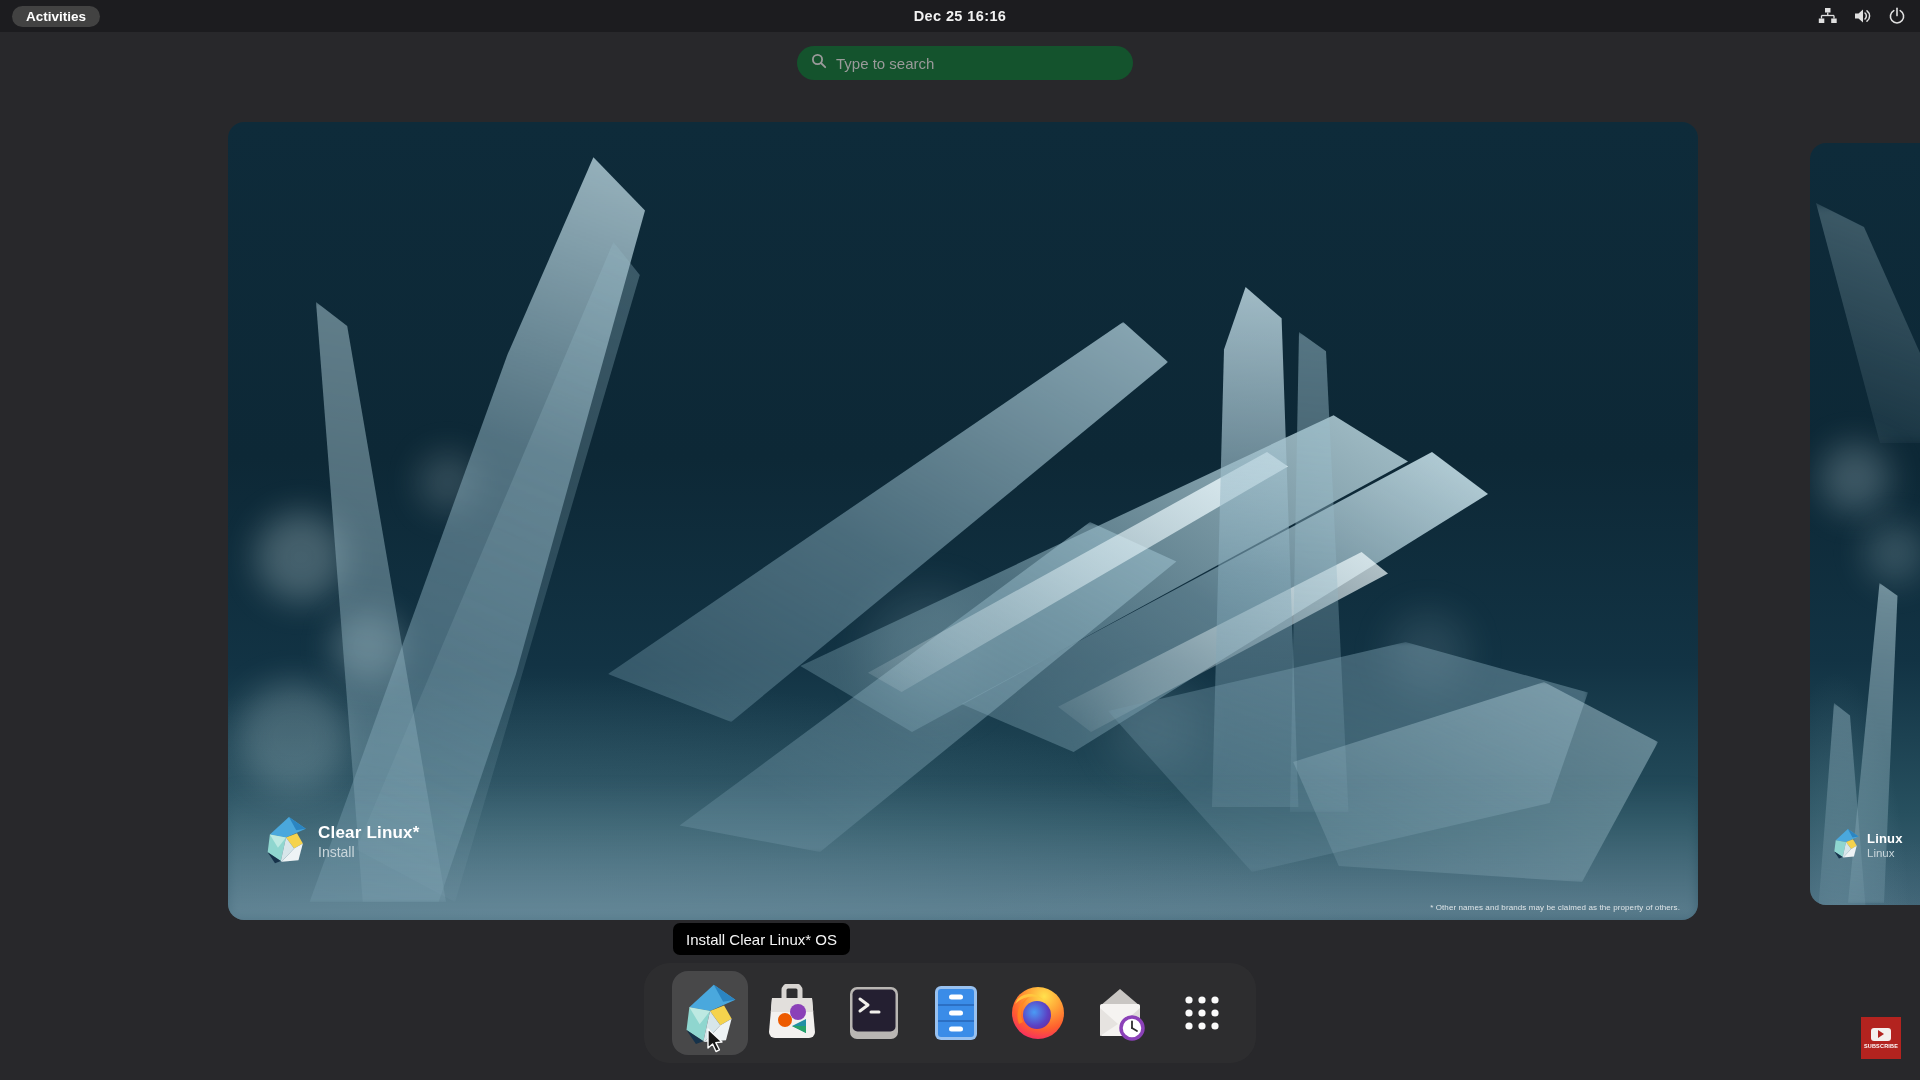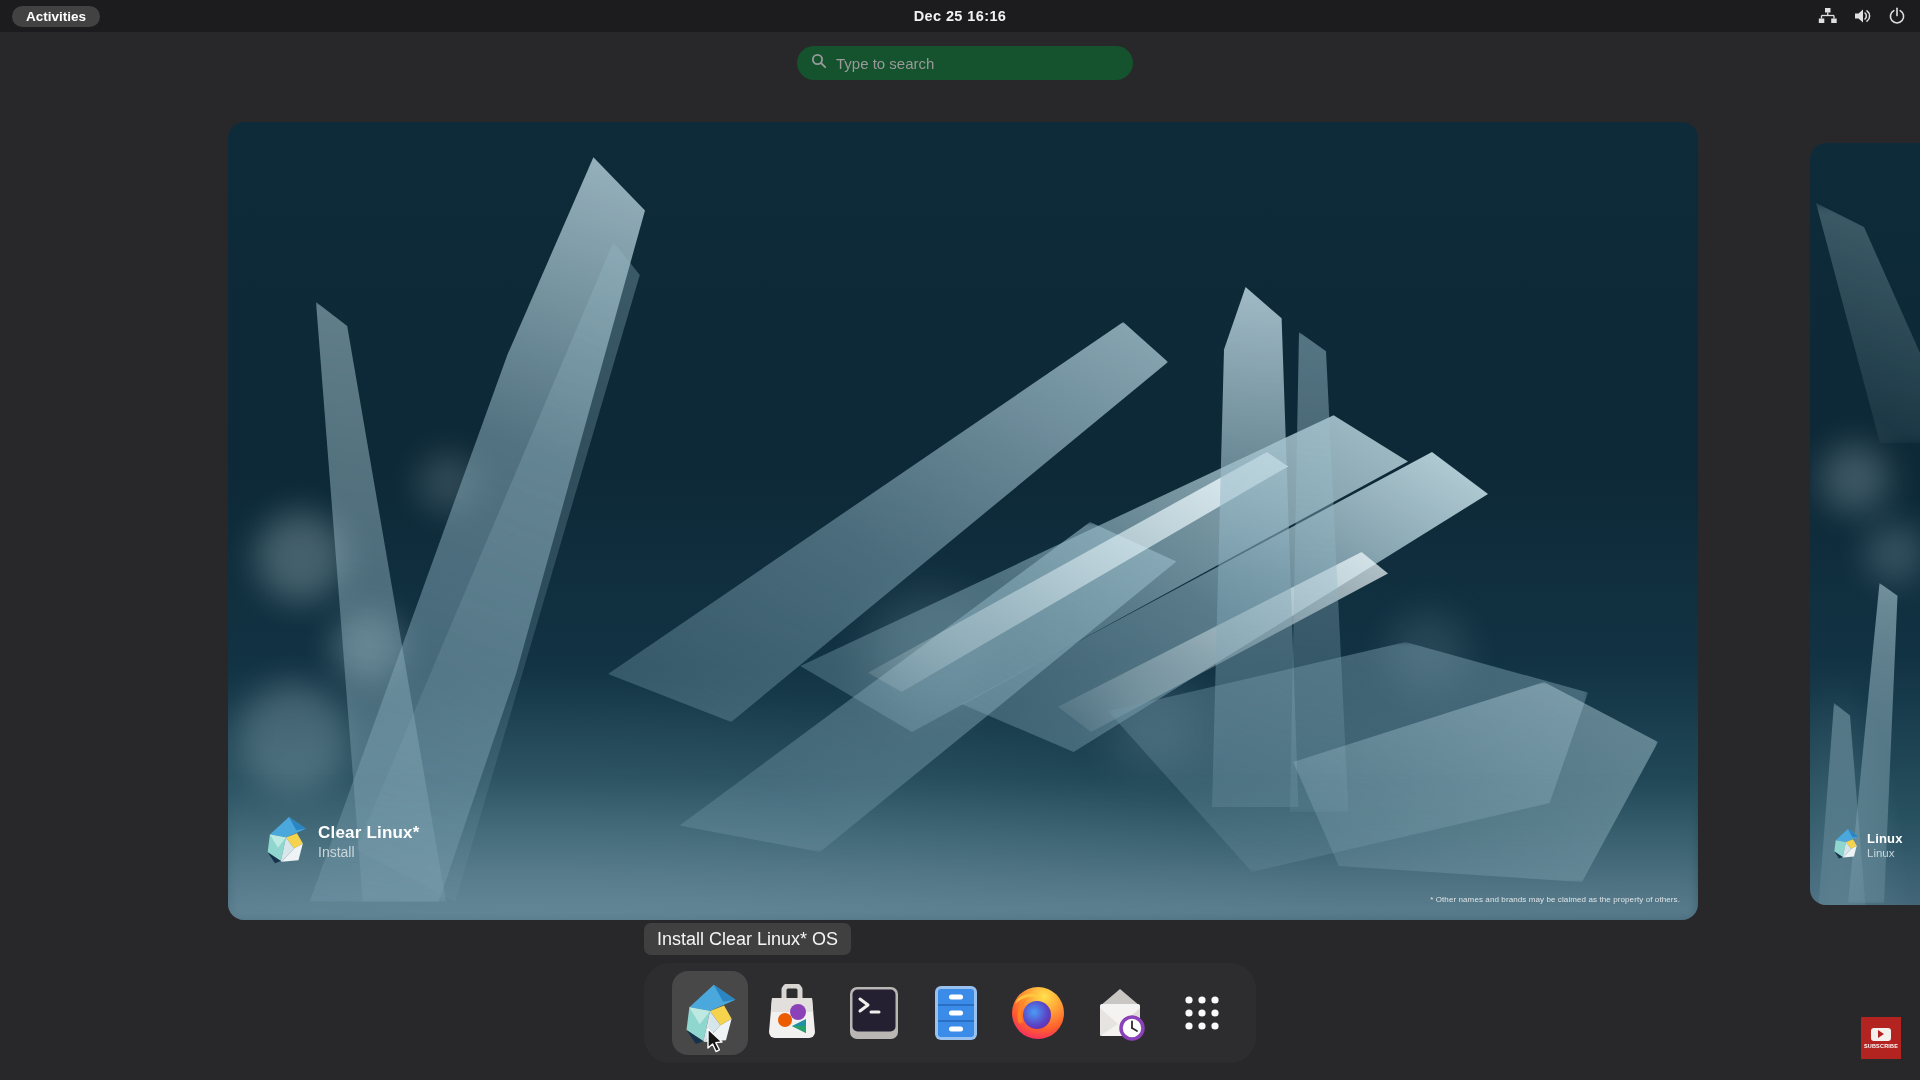--- a/index.html
+++ b/index.html
@@ -70,30 +70,30 @@
 
   .wp-logo {
     position:absolute; display:flex; align-items:center; gap:10px; z-index:5;
   }
   .wp-logo .txt .t1 { font-size:17px; font-weight:700; color:#ffffff; letter-spacing:.2px; }
   .wp-logo .txt .t2 { font-size:14px; font-weight:400; color:#c9d6db; margin-top:1px; }
   .wp-logo-small .txt .t1 { font-size:13px; }
   .wp-logo-small .txt .t2 { font-size:11.5px; }
 
   .disclaimer {
-    position:absolute; right:18px; bottom:16px;
+    position:absolute; right:18px; bottom:8px;
     font-size:8px; color:rgba(255,255,255,.8); letter-spacing:.1px; z-index:5;
   }
 
   
   .tooltip {
-    position:absolute; left:644px; top:923px; height:32px;
-    background:#404040; border-radius:7px;
+    position:absolute; left:673px; top:923px; height:32px;
+    background:#000000; border-radius:7px;
     display:flex; align-items:center; padding:0 13px;
-    font-size:18px; color:#f5f5f5; z-index:40;
+    font-size:15px; color:#f5f5f5; z-index:40;
   }
 
   
   .dock {
     position:absolute; left:644px; top:963px; width:612px; height:100px;
     background:rgba(46,46,48,.96); border-radius:26px;
     display:flex; align-items:center; gap:6px; padding:0 16px 0 28px;
     z-index:30;
   }
   .dock-item {

